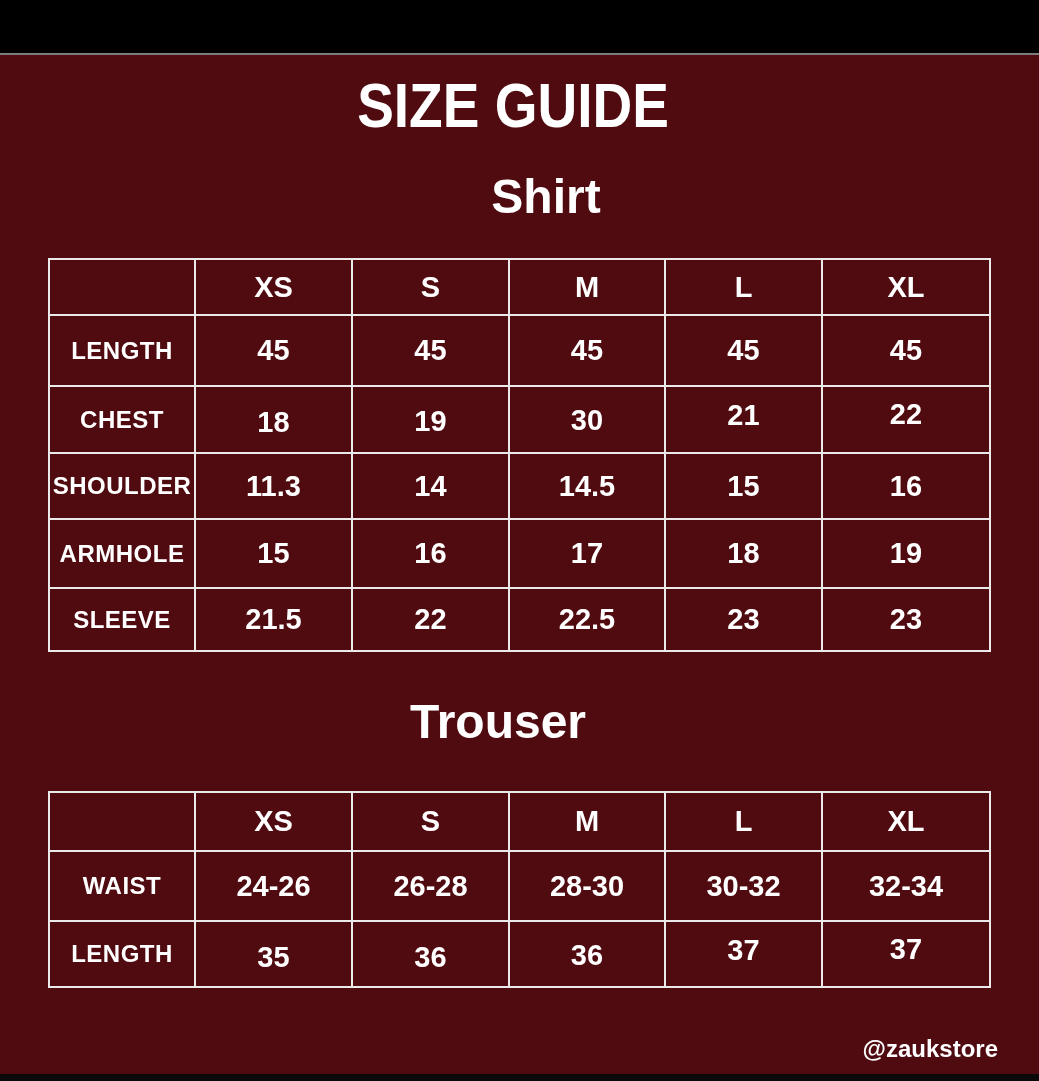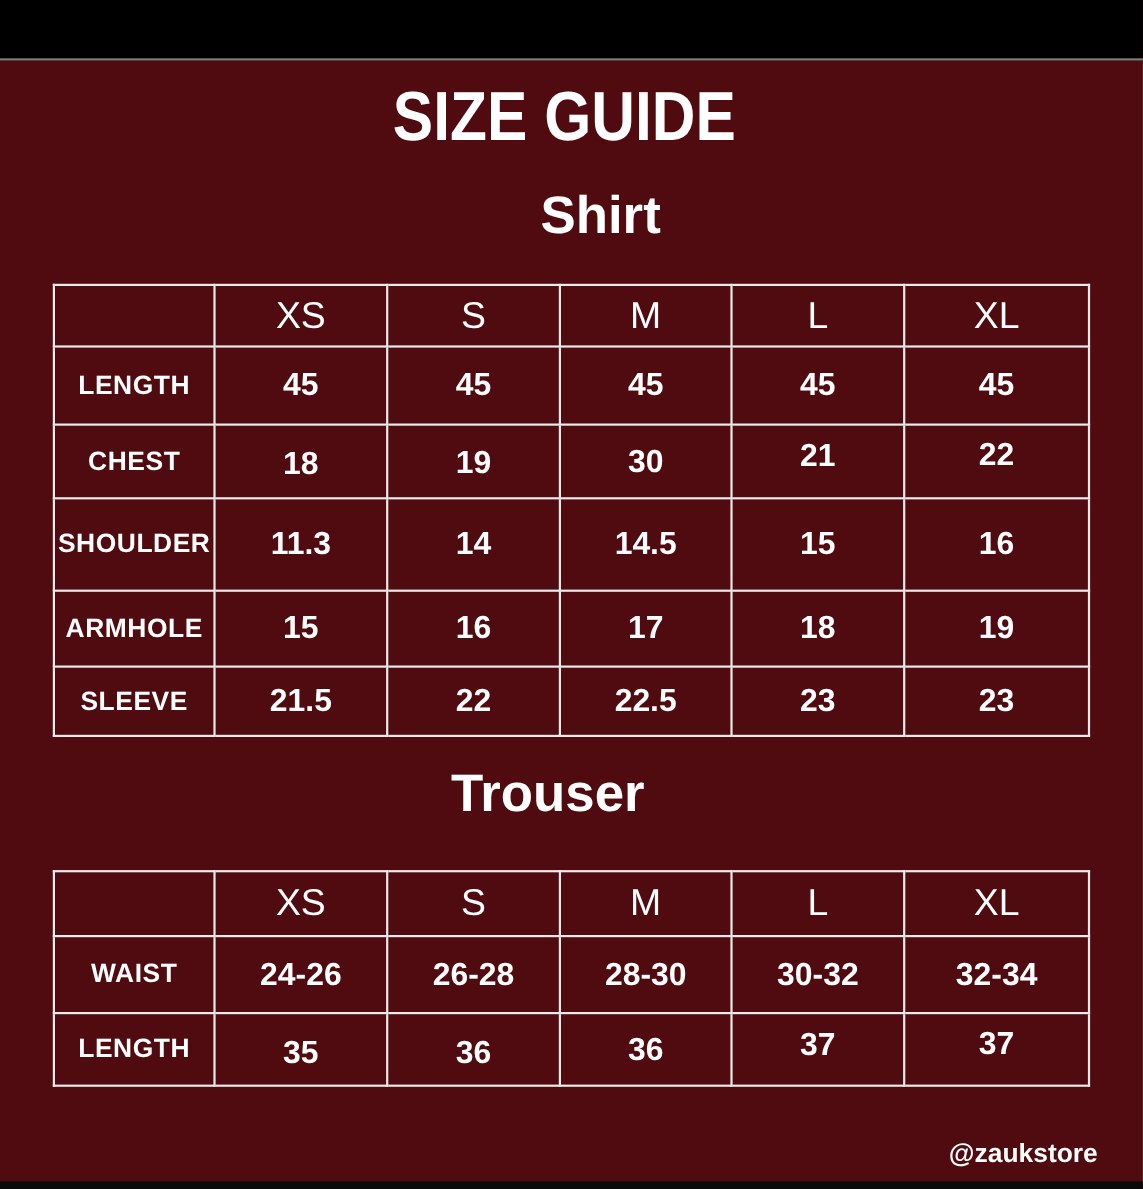--- a/index.html
+++ b/index.html
@@ -66,37 +66,37 @@
   #shirt-table { top: 258px; }
   #trouser-table { top: 791px; }
 
   .size-table th, .size-table td {
     border: 2px solid var(--table-border, #eaeaea);
     text-align: center;
     vertical-align: middle;
     padding: 0;
     color: var(--text, #ffffff);
   }
-  .col-h { font-size: 34px; font-weight: 400; }
+  .col-h { font-size: 29px; font-weight: 700; }
   .row-label { font-size: 24px; font-weight: 700; letter-spacing: 0.5px; }
   .val { font-size: 29px; font-weight: 700; }
 
   
   col.c0 { width: 146px; }
   col.c1 { width: 157px; }
   col.c2 { width: 157px; }
   col.c3 { width: 156px; }
   col.c4 { width: 157px; }
   col.c5 { width: 168px; }
 
   
   #shirt-table tr:nth-child(1) { height: 56px; }
   #shirt-table tr:nth-child(2) { height: 71px; }
   #shirt-table tr:nth-child(3) { height: 67px; }
-  #shirt-table tr:nth-child(4) { height: 84px; }
+  #shirt-table tr:nth-child(4) { height: 66px; }
   #shirt-table tr:nth-child(5) { height: 69px; }
   #shirt-table tr:nth-child(6) { height: 63px; }
   #trouser-table tr:nth-child(1) { height: 59px; }
   #trouser-table tr:nth-child(2) { height: 70px; }
   #trouser-table tr:nth-child(3) { height: 66px; }
 
   
   .cell-text { position: relative; display: inline-block; }
   .s-d3 { top: 3px; }
   .s-d2 { top: 2px; }

